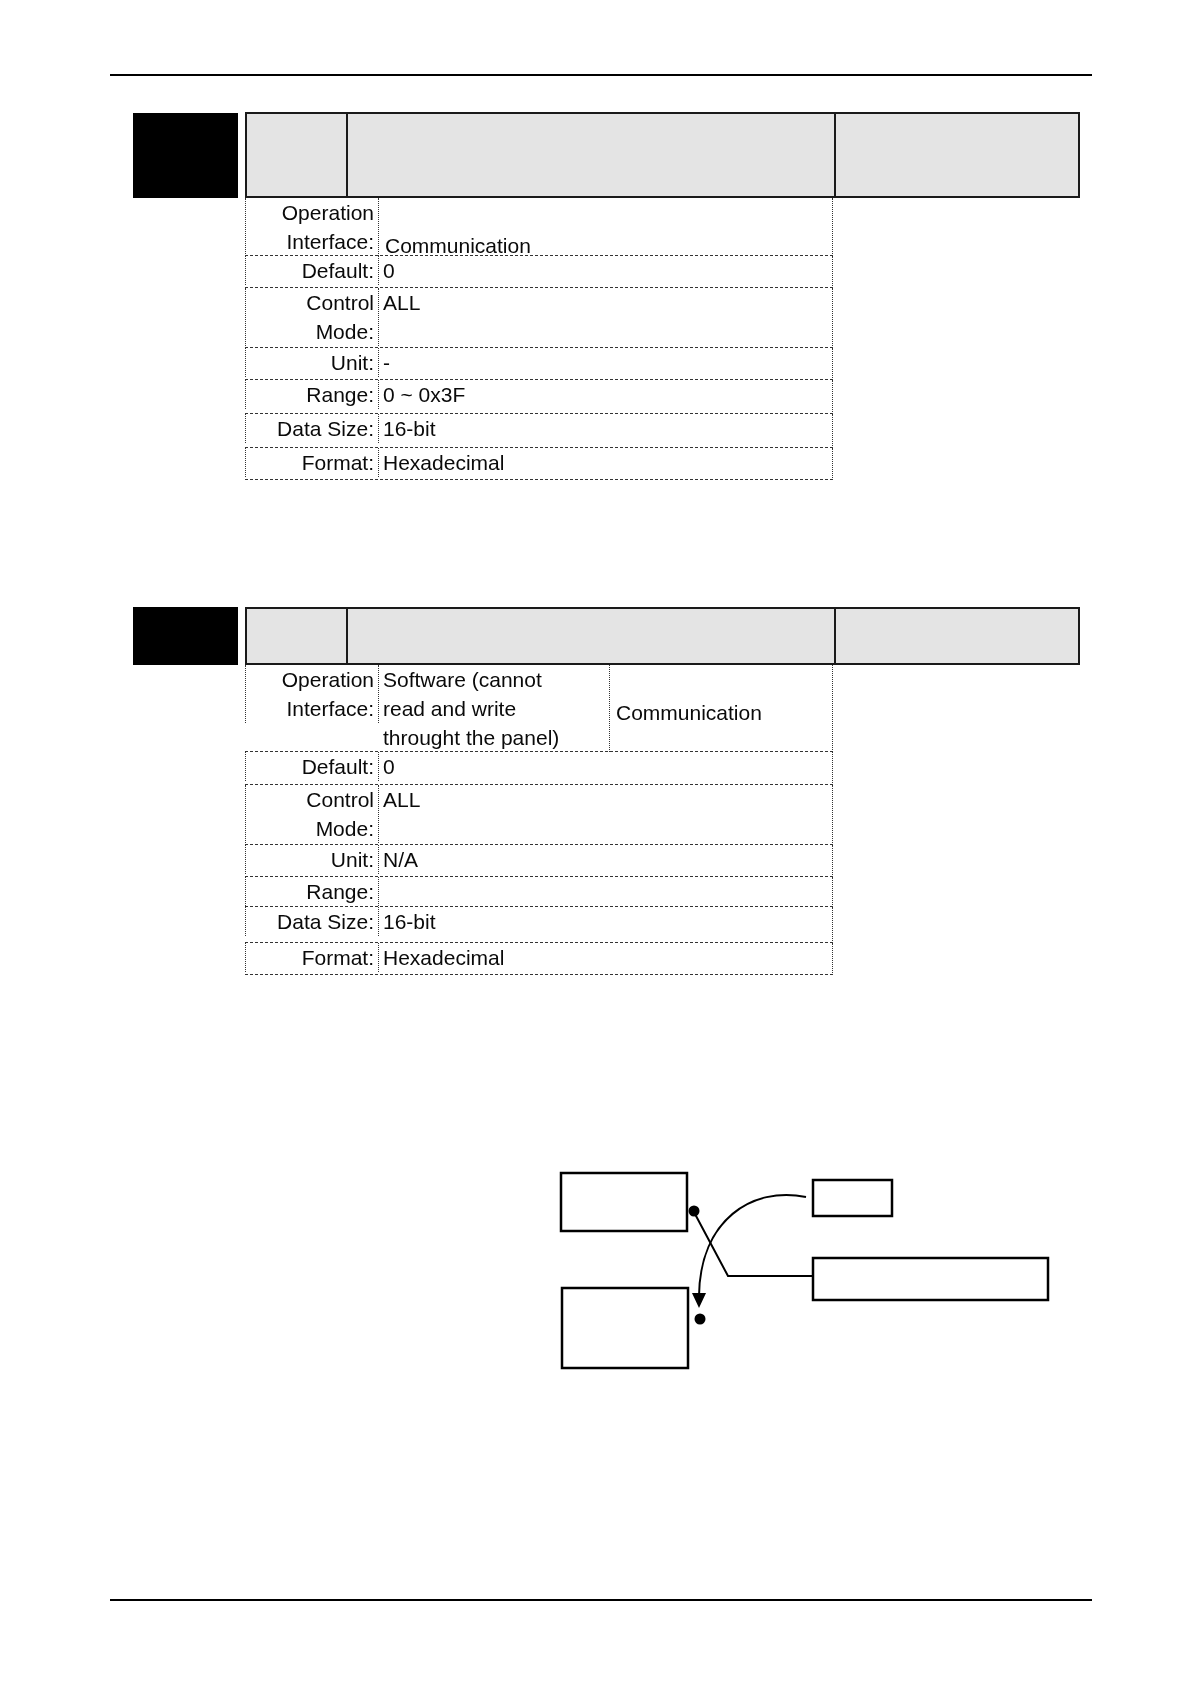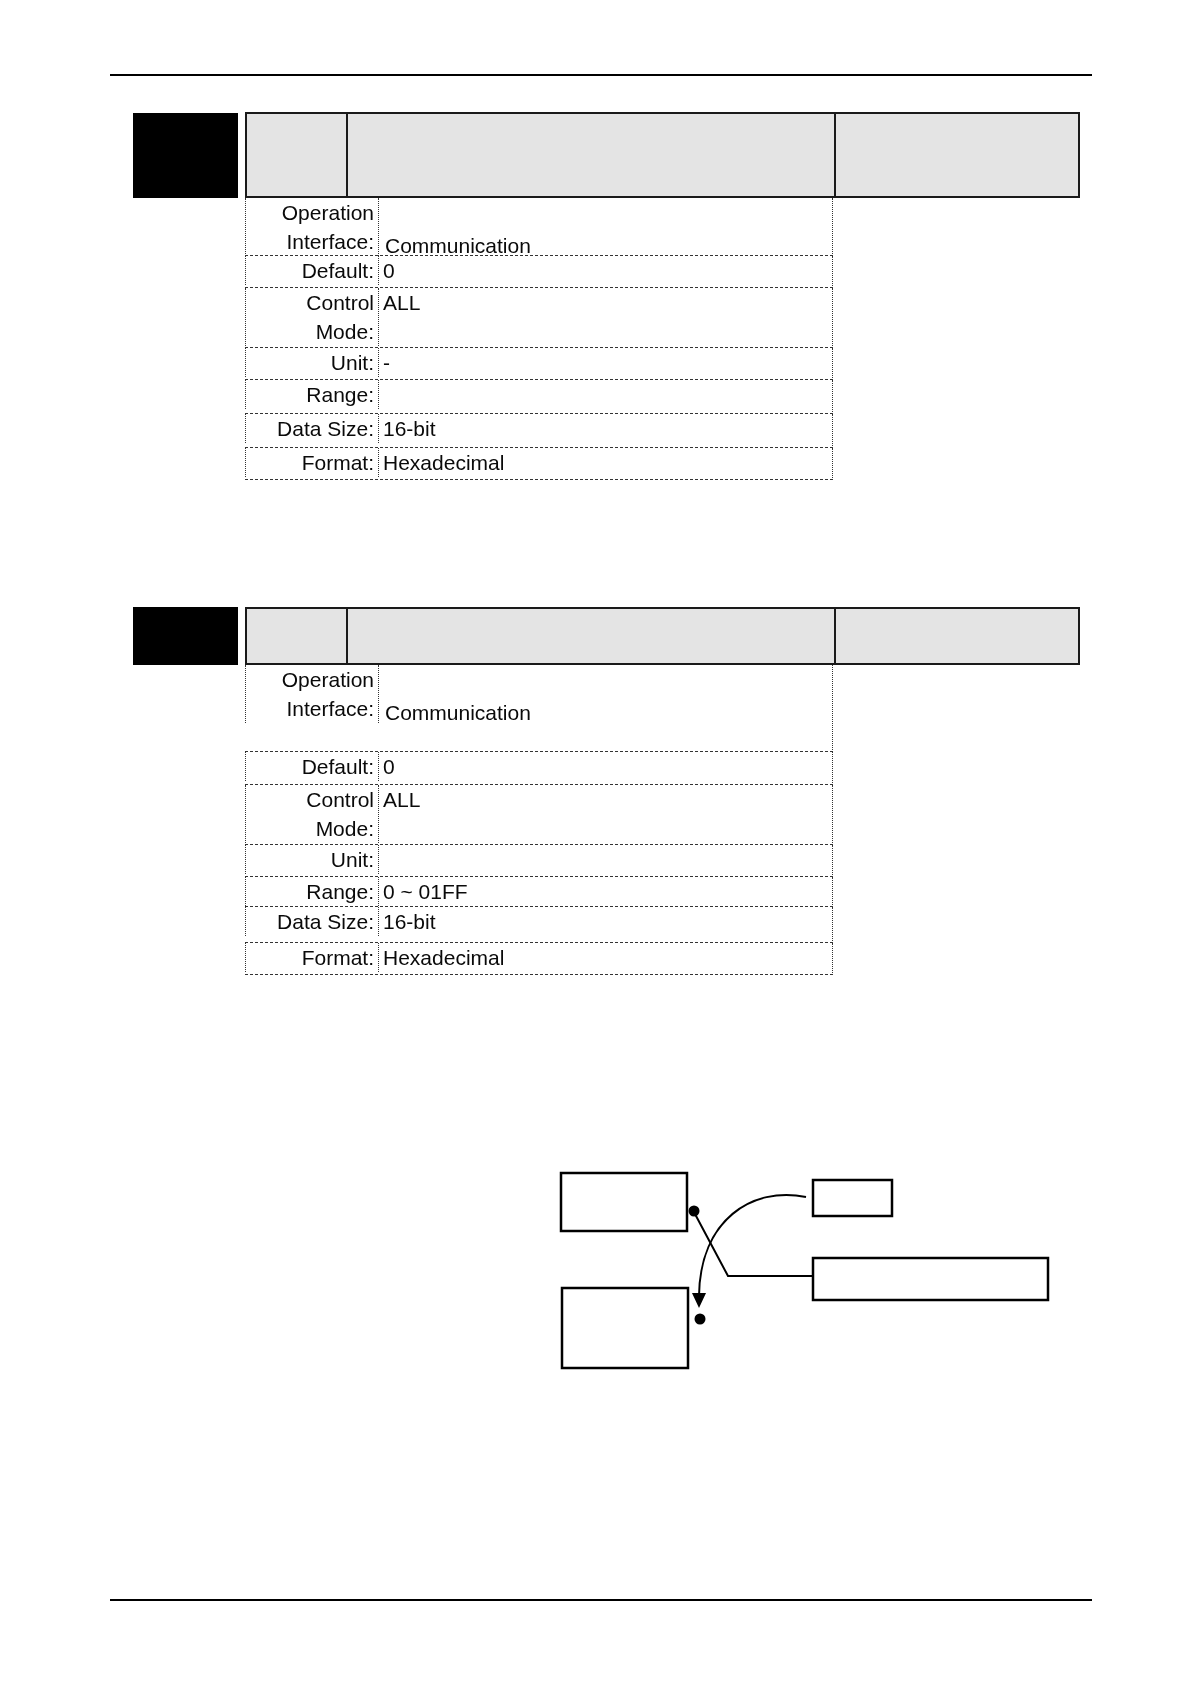--- a/index.html
+++ b/index.html
@@ -95,20 +95,23 @@
         <div>Unit:</div>
       </div>
       <div class="cell value">
         <div>-</div>
       </div>
     </div>
     <div class="prow" style="height:34px;">
       <div class="cell label">
         <div>Range:</div>
       </div>
+      <div class="cell value">
+        <div>0 ~ 0x3F</div>
+      </div>
     </div>
     <div class="prow" style="height:34px;">
       <div class="cell label">
         <div>Data Size:</div>
       </div>
       <div class="cell value">
         <div>16-bit</div>
       </div>
     </div>
     <div class="prow" style="height:32px;">
@@ -127,20 +130,25 @@
     <div class="header-div d1"></div>
     <div class="header-div d2"></div>
   </div>
 
   <div class="pgrid" style="top:665px;">
     <div class="prow" style="height:87px;">
       <div class="cell label top-align">
         <div>Operation</div>
         <div>Interface:</div>
       </div>
+      <div class="cell value fixed top-align">
+        <div>Software (cannot</div>
+        <div>read and write</div>
+        <div>throught the panel)</div>
+      </div>
       <div class="cell comm">
         <div>Communication</div>
       </div>
     </div>
     <div class="prow" style="height:33px;">
       <div class="cell label">
         <div>Default:</div>
       </div>
       <div class="cell value">
         <div>0</div>
@@ -152,27 +160,27 @@
         <div>Mode:</div>
       </div>
       <div class="cell value">
         <div>ALL</div>
       </div>
     </div>
     <div class="prow" style="height:32px;">
       <div class="cell label">
         <div>Unit:</div>
       </div>
+      <div class="cell value">
+        <div>N/A</div>
+      </div>
     </div>
     <div class="prow" style="height:30px;">
       <div class="cell label">
         <div>Range:</div>
-      </div>
-      <div class="cell value">
-        <div>0 ~ 01FF</div>
       </div>
     </div>
     <div class="prow" style="height:36px;">
       <div class="cell label">
         <div>Data Size:</div>
       </div>
       <div class="cell value">
         <div>16-bit</div>
       </div>
     </div>

